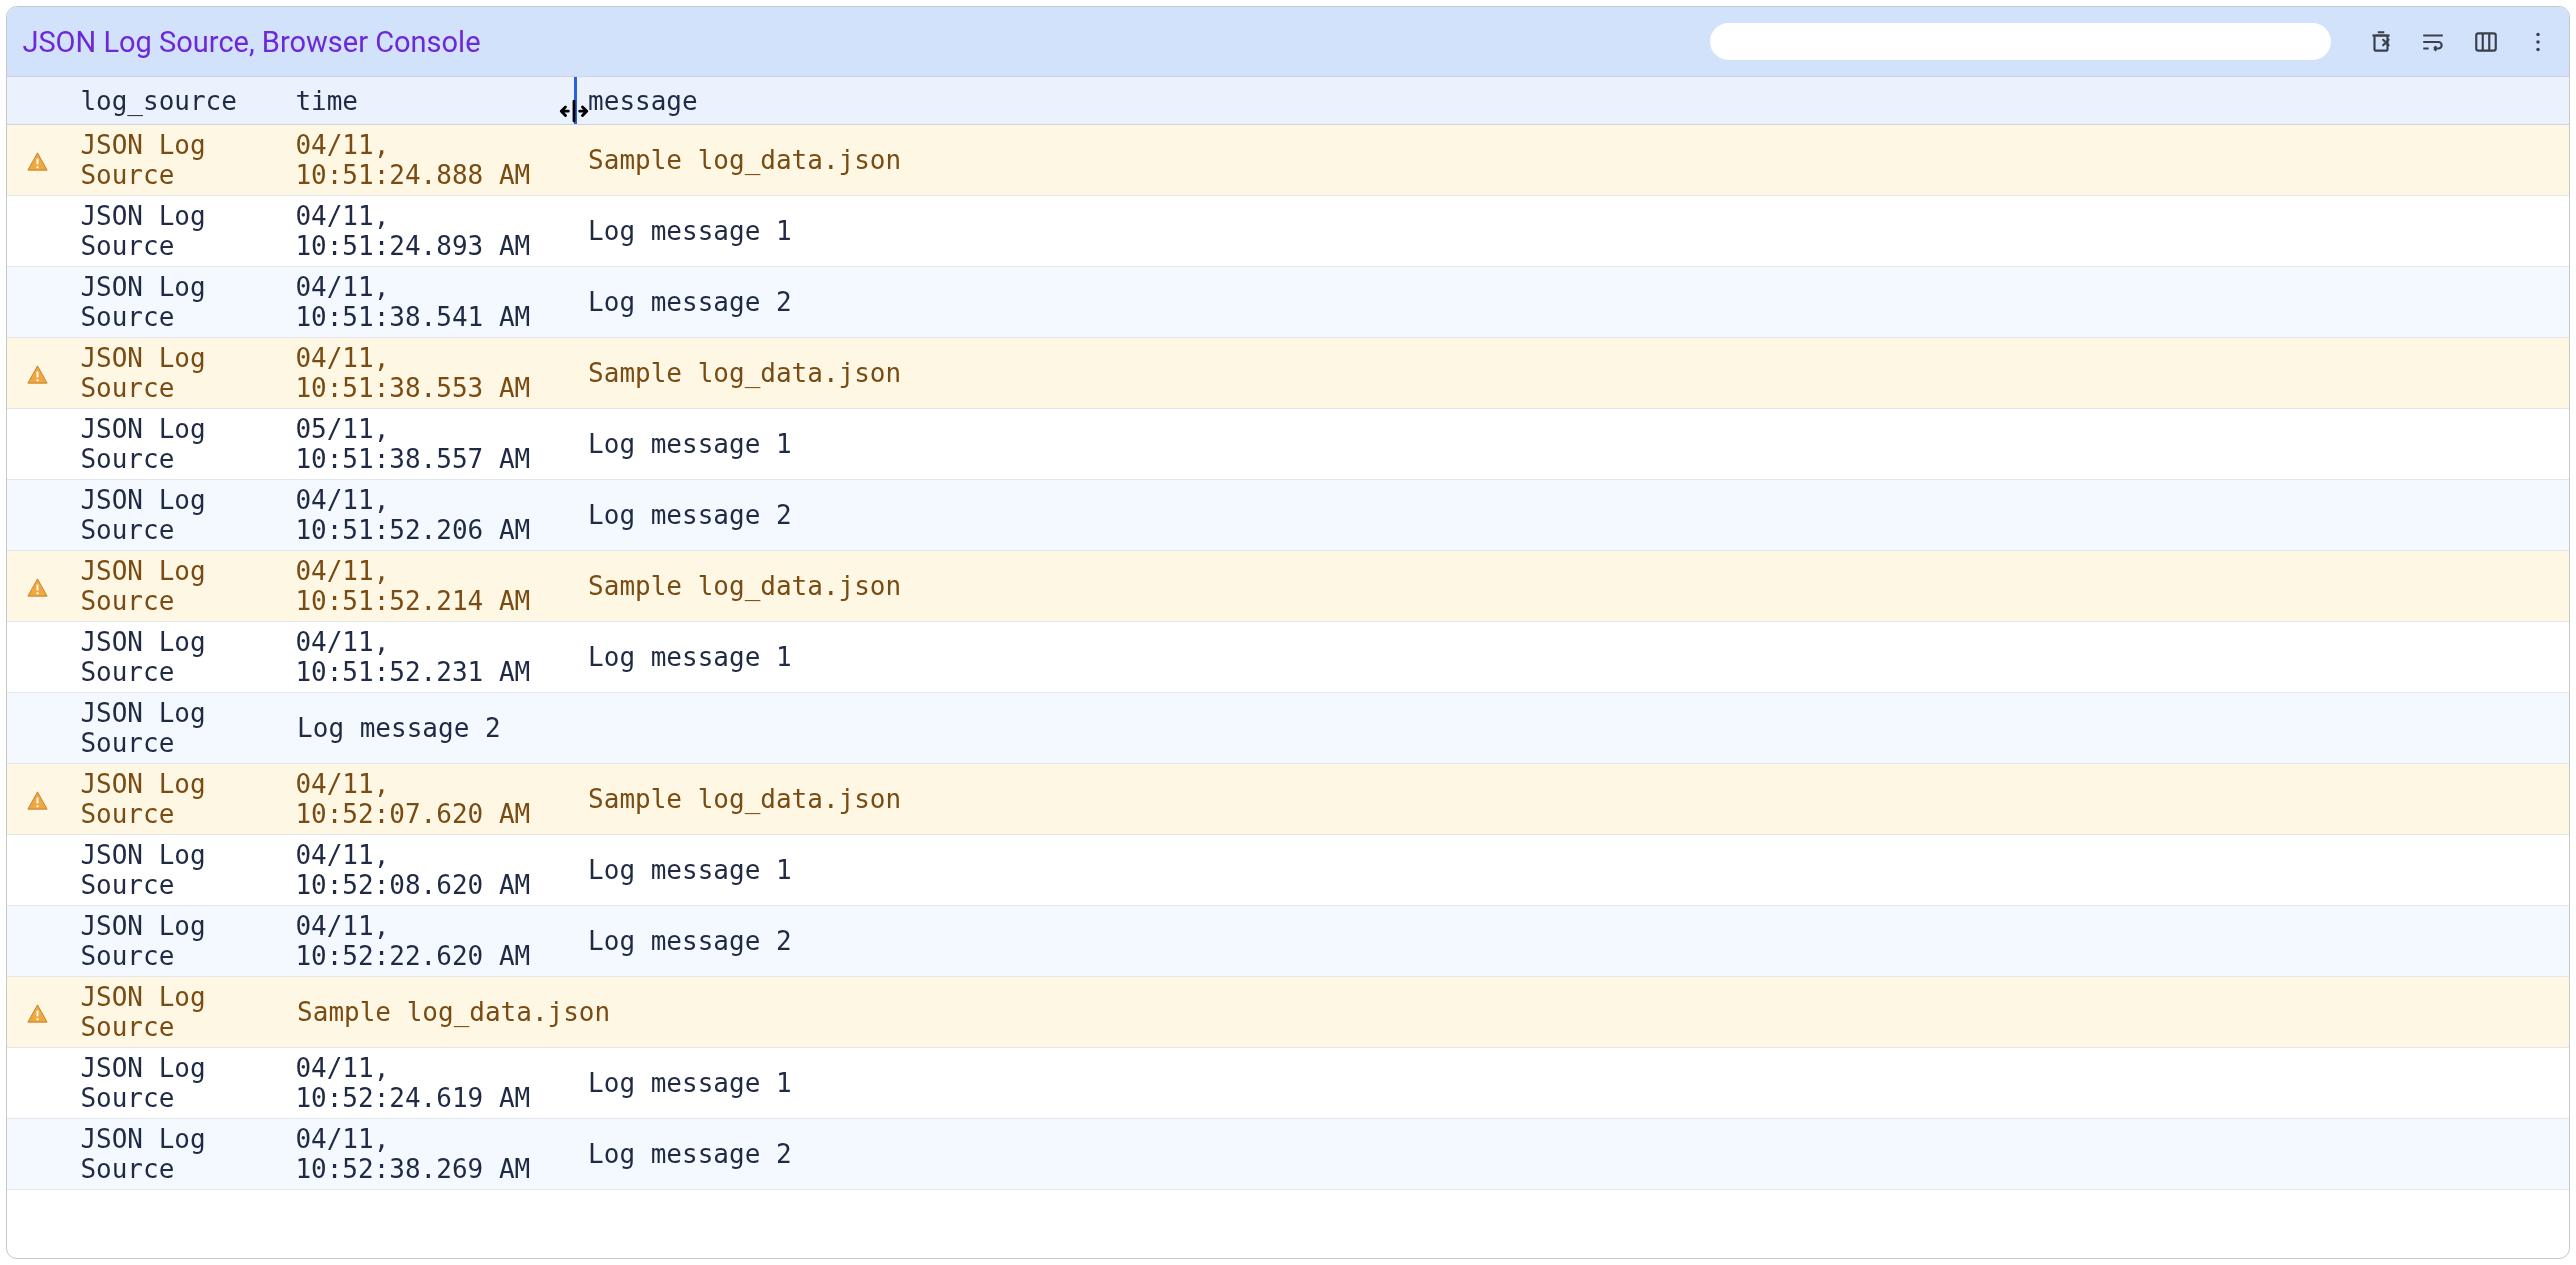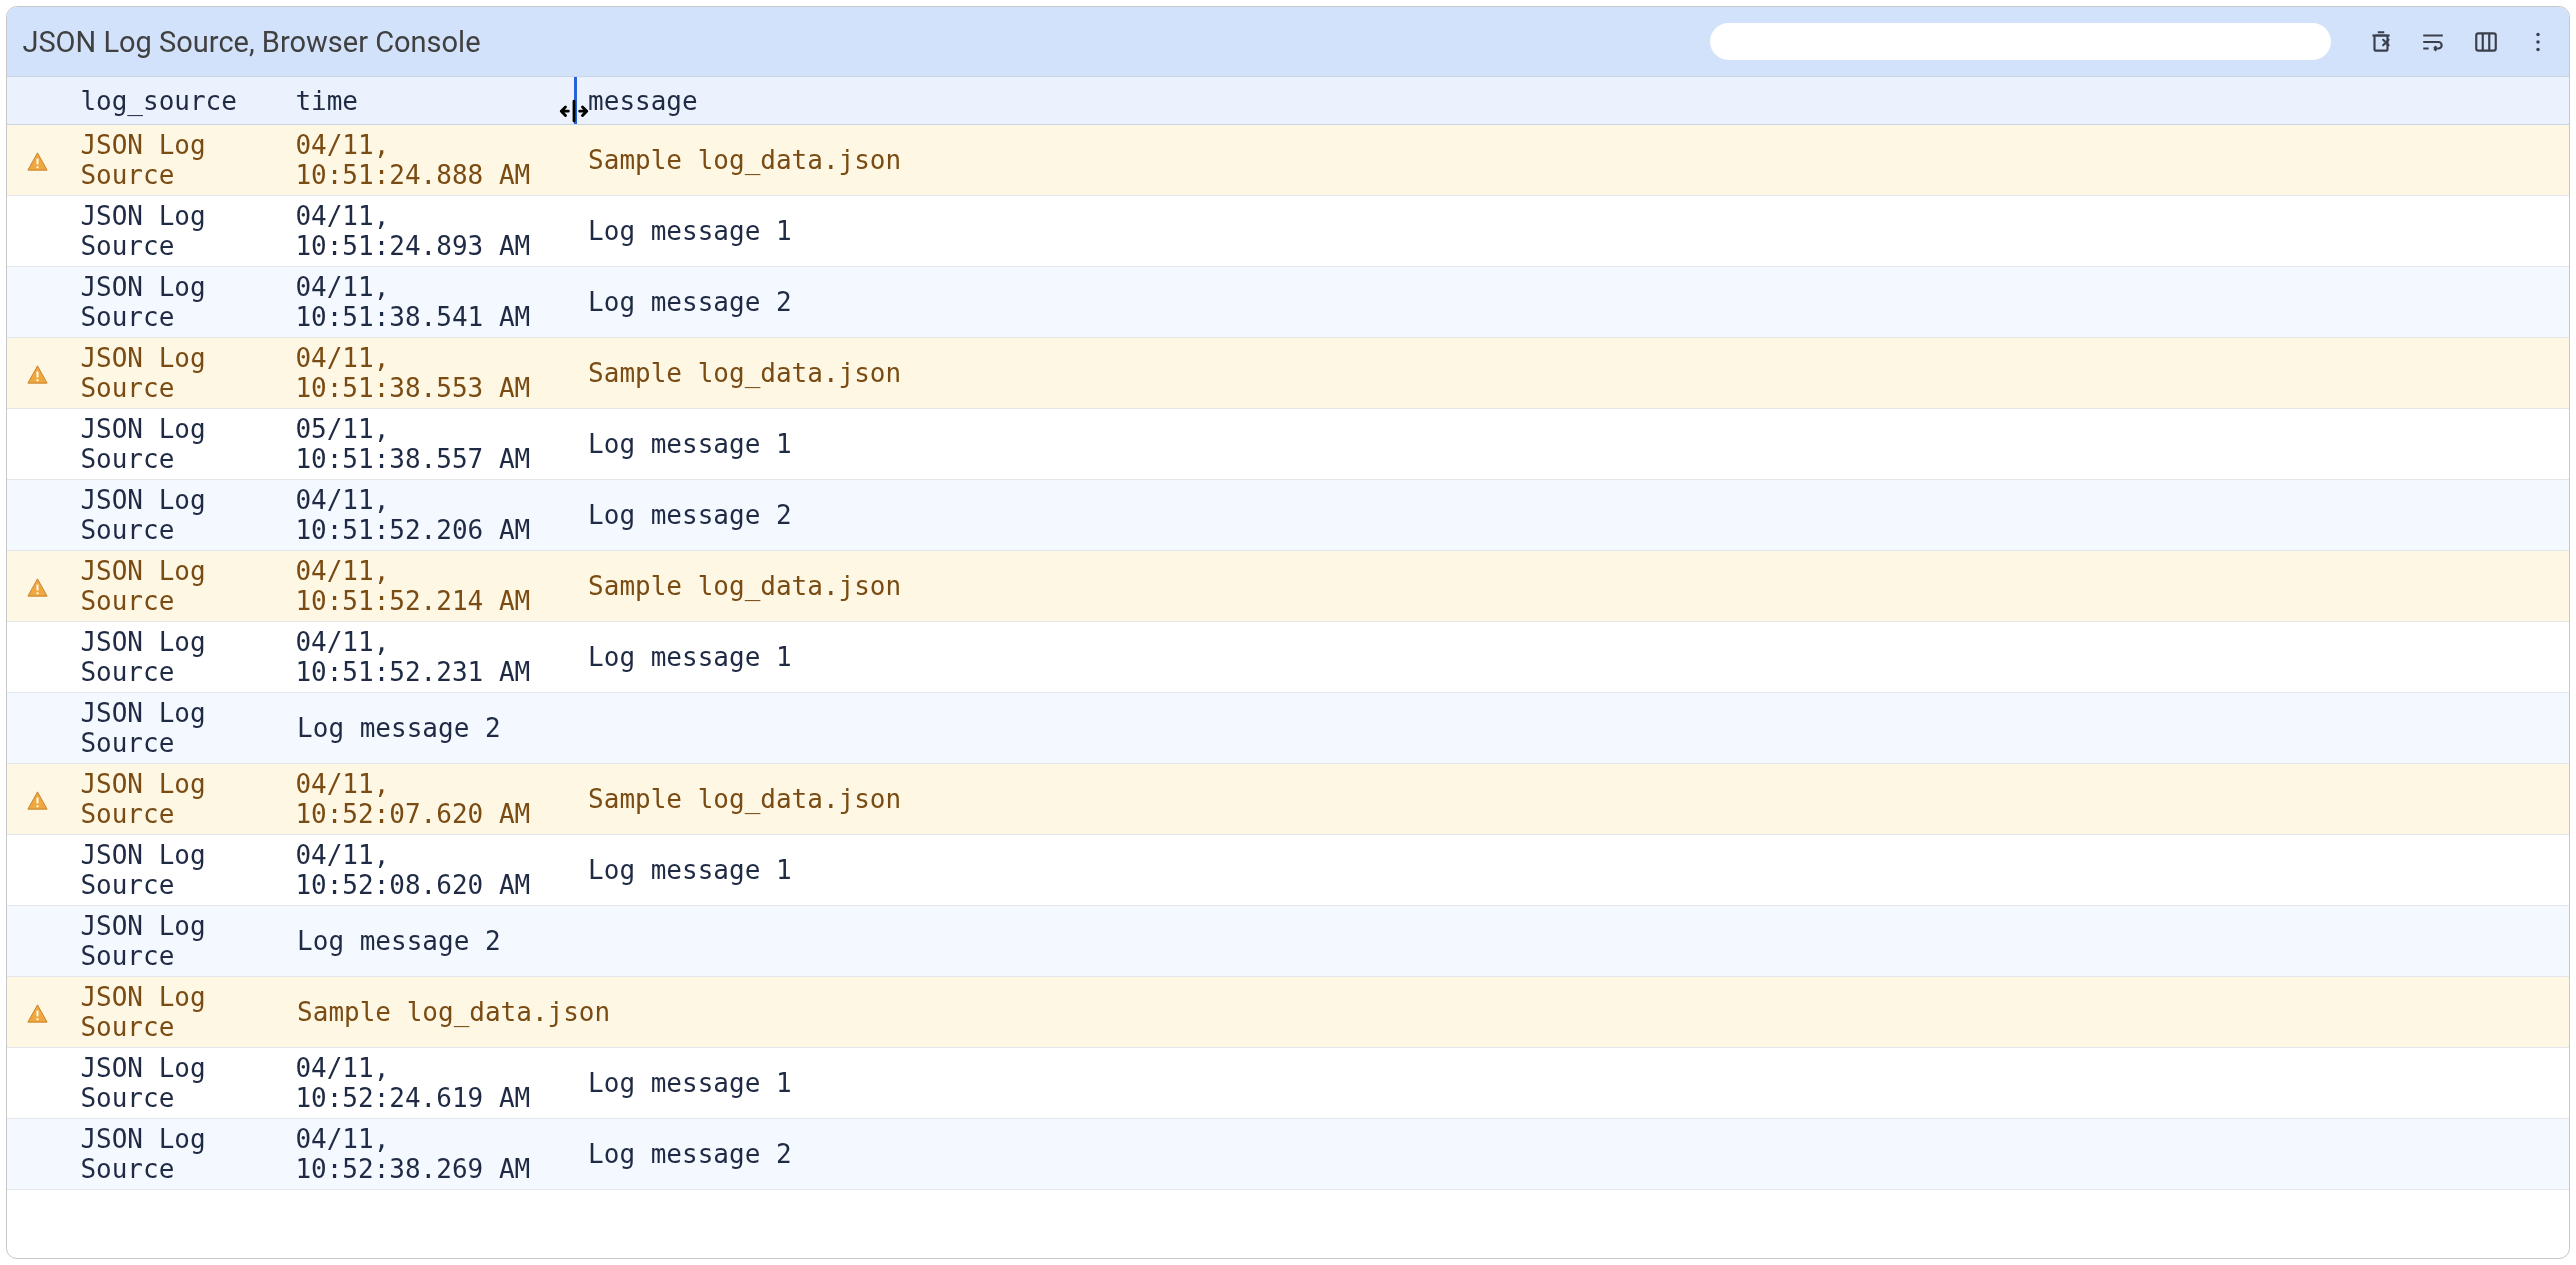--- a/index.html
+++ b/index.html
@@ -25,21 +25,21 @@
   .header {
     background: #d3e2fb;
     display: flex;
     align-items: center;
     padding: 9.2px 15.3px;
     gap: 18.4px;
     min-height: 69px;
   }
   .title {
     font-size: 29px;
-    color: #404040;
+    color: #6d28d9;
     font-weight: 400;
     white-space: nowrap;
   }
   .search-wrap {
     flex: 1;
     display: flex;
     justify-content: flex-end;
   }
   .search {
     width: 621px;
@@ -274,20 +274,21 @@
       </div>
       <div class="row normal">
         <div class="col-icon"></div>
         <div class="col-source">JSON Log Source</div>
         <div class="col-time">04/11, 10:52:08.620 AM</div>
         <div class="col-msg">Log message 1</div>
       </div>
       <div class="row normal alt">
         <div class="col-icon"></div>
         <div class="col-source">JSON Log Source</div>
+        <div class="col-time">04/11, 10:52:22.620 AM</div>
         <div class="col-msg">Log message 2</div>
       </div>
       <div class="row warn">
         <div class="col-icon">
           <span class="warn-icon"><svg viewBox="0 0 24 24">
               <path d="M12 3L2 21h20L12 3z" fill="#f0a83e" stroke="#c4802a" stroke-width="1"></path>
               <rect x="11" y="9" width="2" height="6" fill="#fff"></rect>
               <rect x="11" y="17" width="2" height="2" fill="#fff"></rect>
             </svg></span>
         </div>

